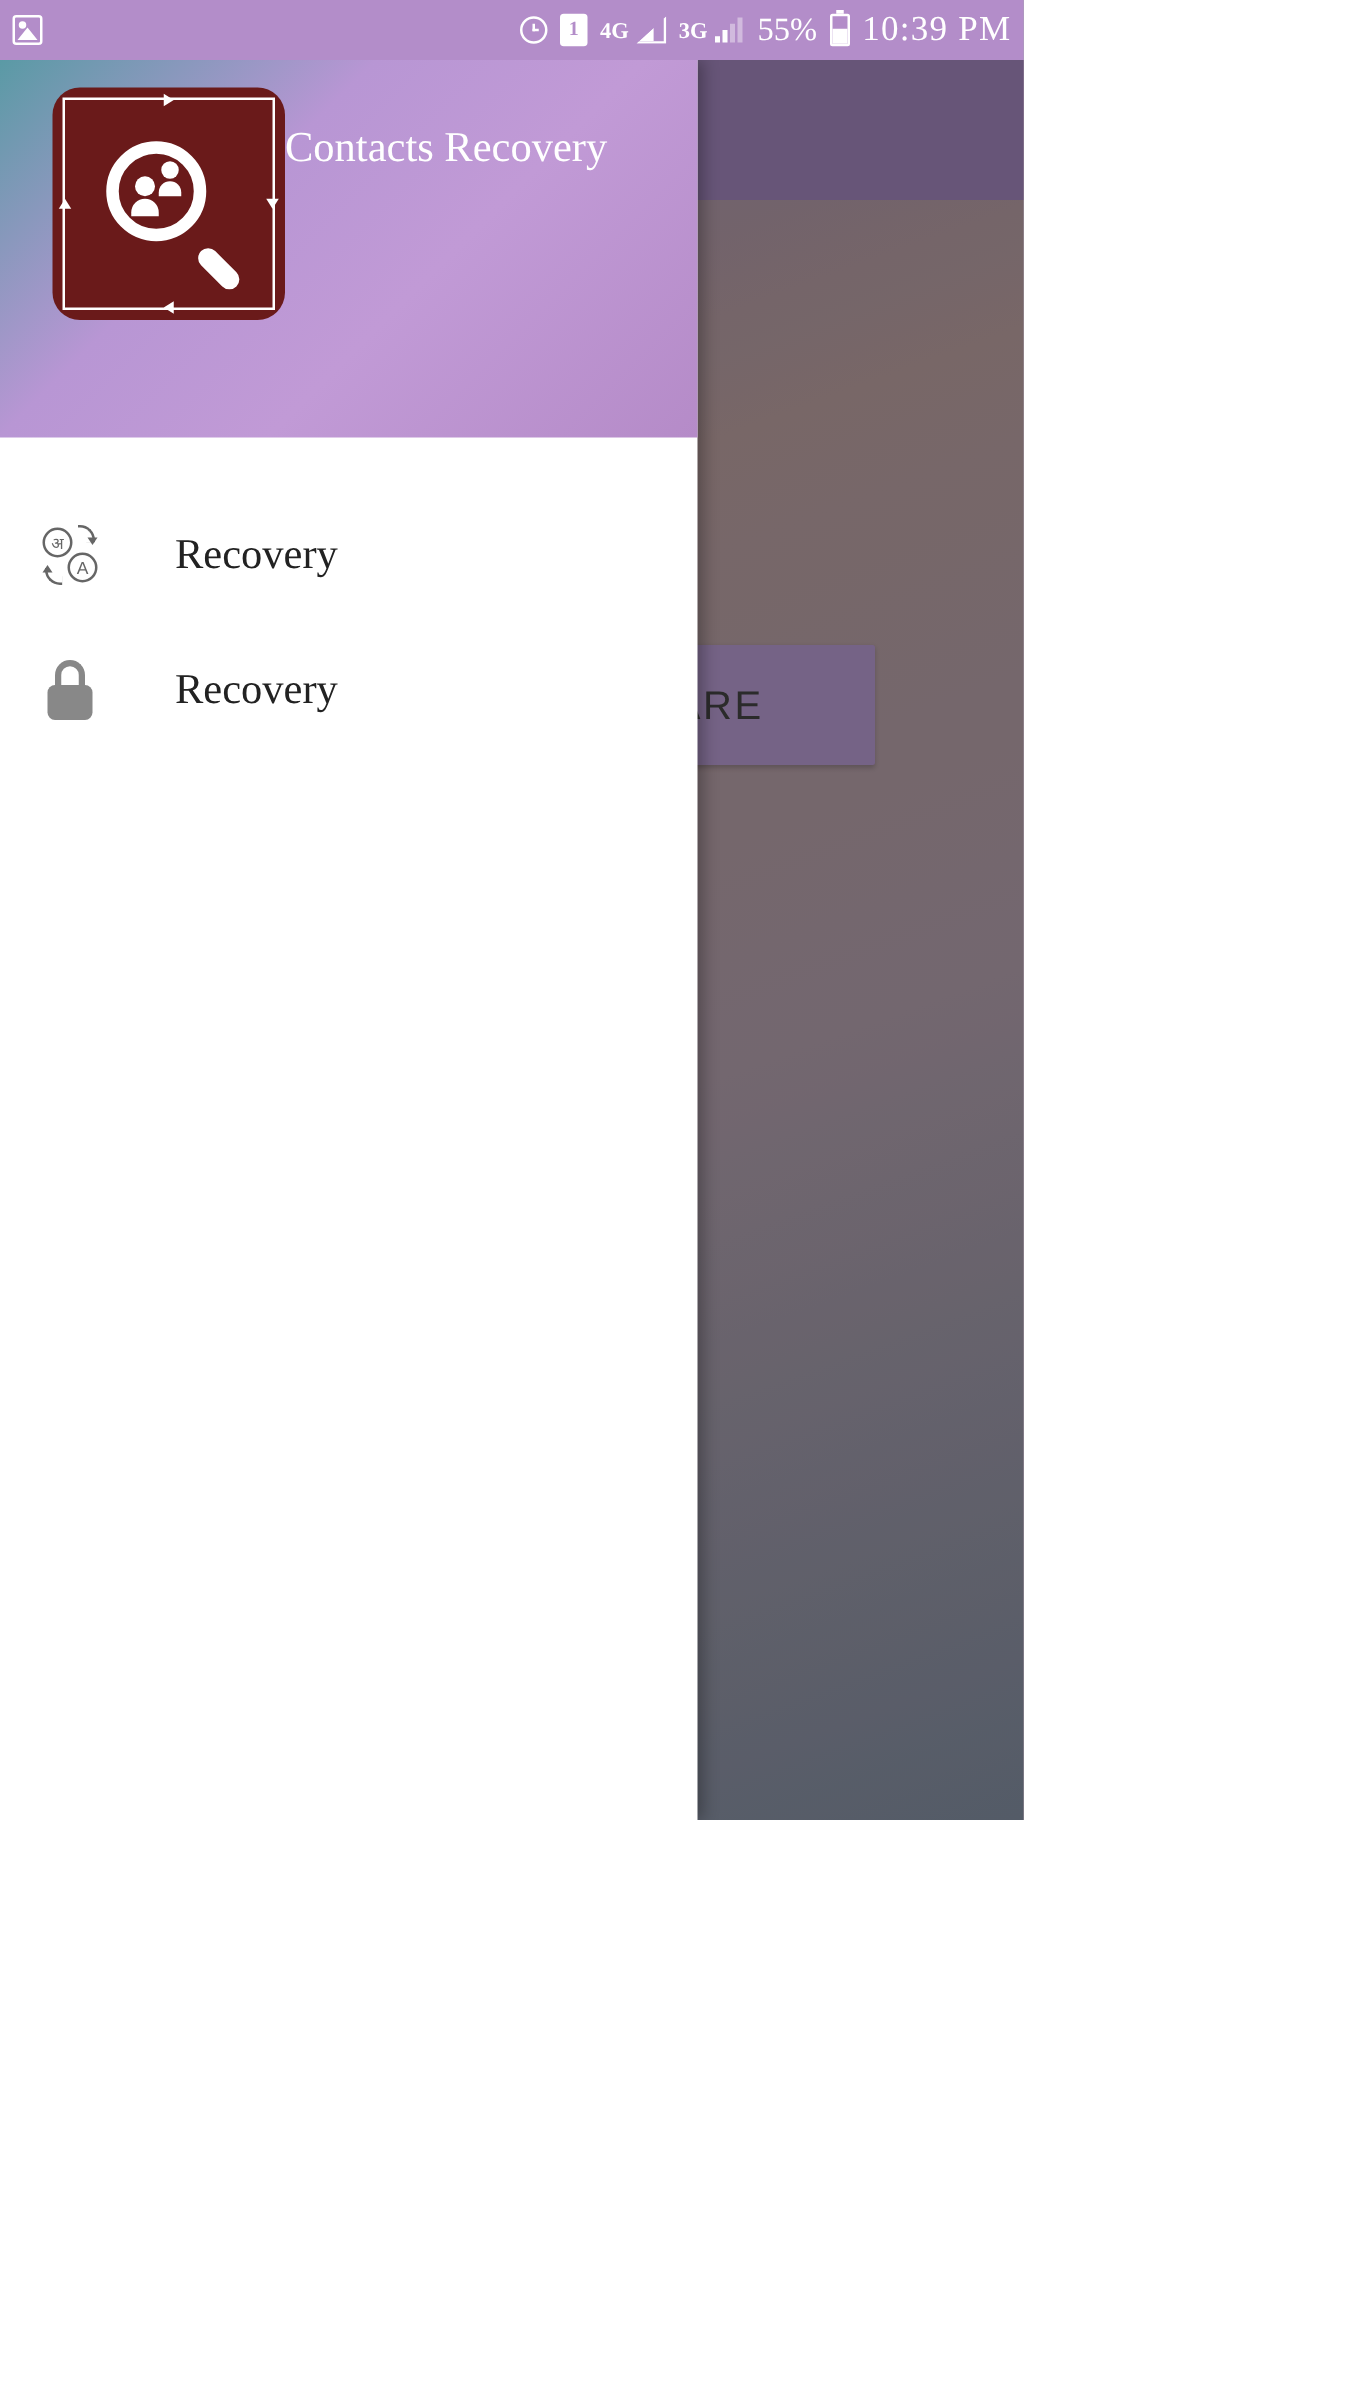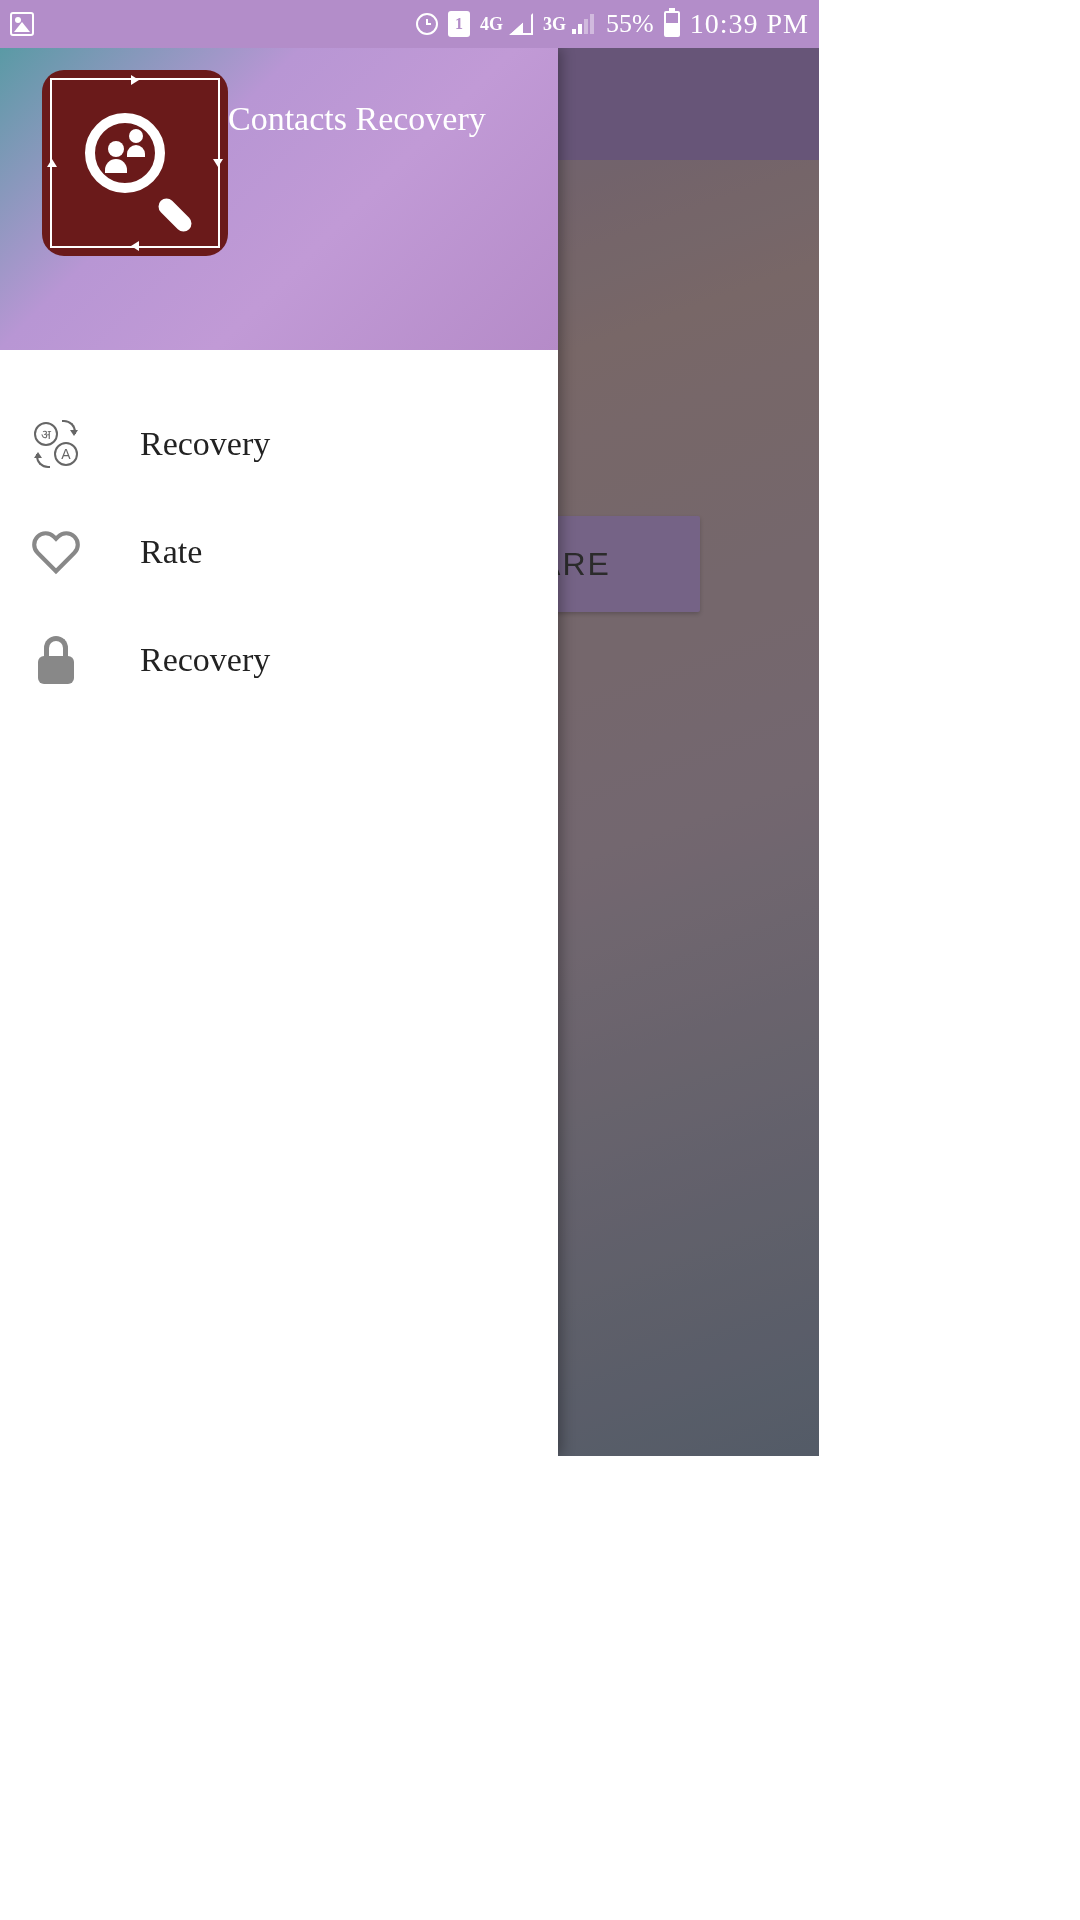--- a/index.html
+++ b/index.html
@@ -544,28 +544,20 @@
           <div class="localize-icon">
             <div class="localize-circle1">अ</div>
             <div class="localize-circle2">A</div>
             <div class="localize-arrow1"></div>
             <div class="localize-arrow2"></div>
           </div>
         </div>
         <div class="menu-label">Recovery</div>
       </div>
 
-      <div class="menu-item">
-        <div class="menu-icon heart-icon">
-          <svg viewBox="0 0 24 24" fill="none" stroke="#888" stroke-width="2">
-            <path d="M20.84 4.61a5.5 5.5 0 0 0-7.78 0L12 5.67l-1.06-1.06a5.5 5.5 0 0 0-7.78 7.78l1.06 1.06L12 21.23l7.78-7.78 1.06-1.06a5.5 5.5 0 0 0 0-7.78z"></path>
-          </svg>
-        </div>
-        <div class="menu-label">Rate</div>
-      </div>
 
       <div class="menu-item">
         <div class="menu-icon">
           <div class="lock-icon">
             <div class="lock-shackle"></div>
             <div class="lock-body"></div>
           </div>
         </div>
         <div class="menu-label">Recovery</div>
       </div>

